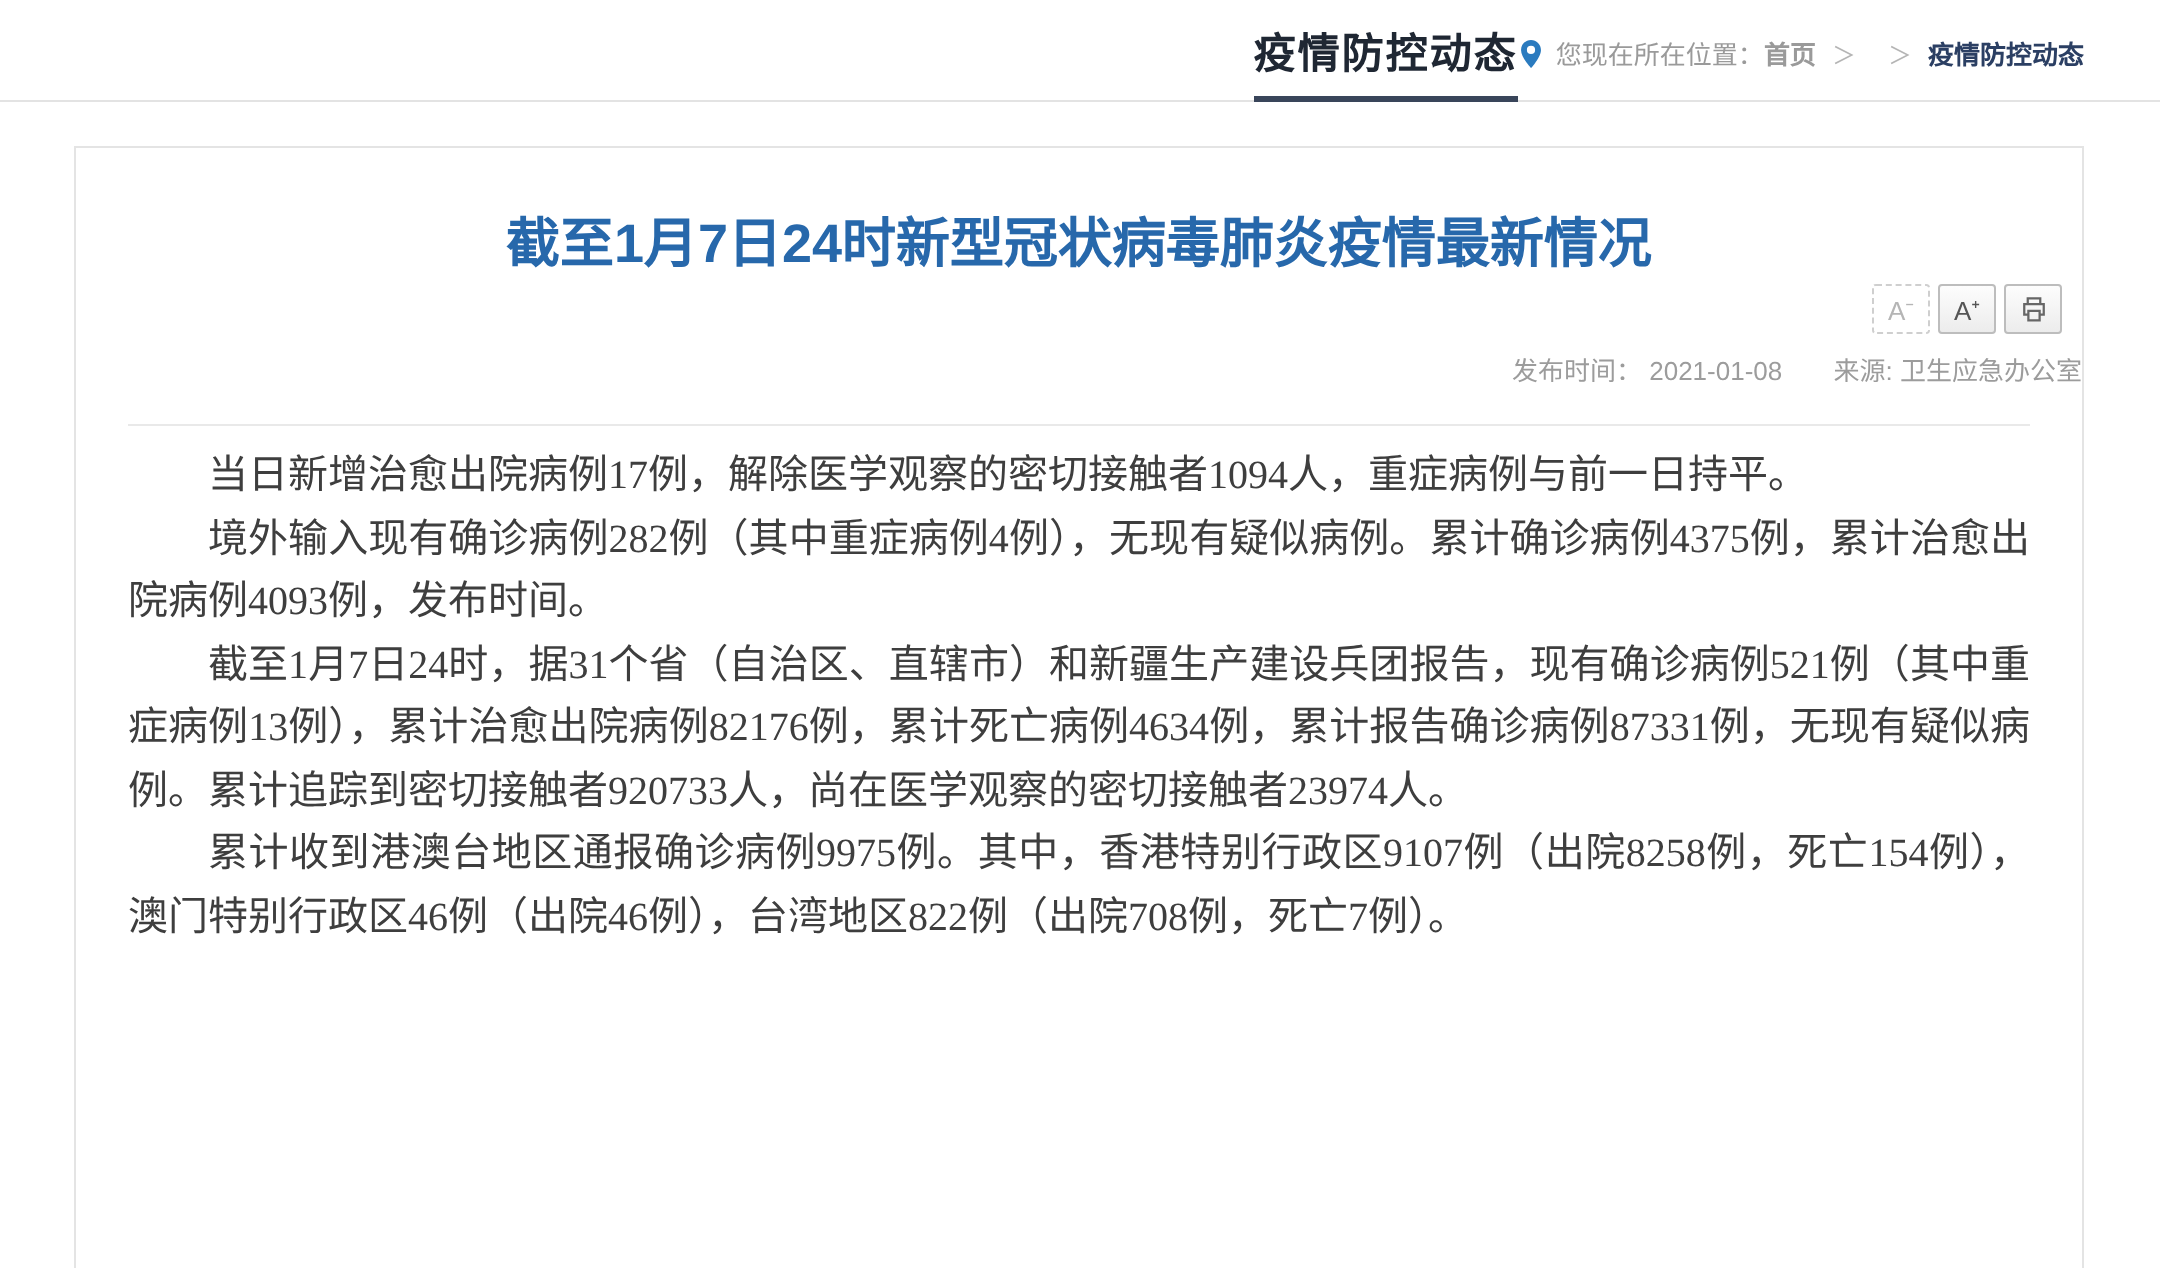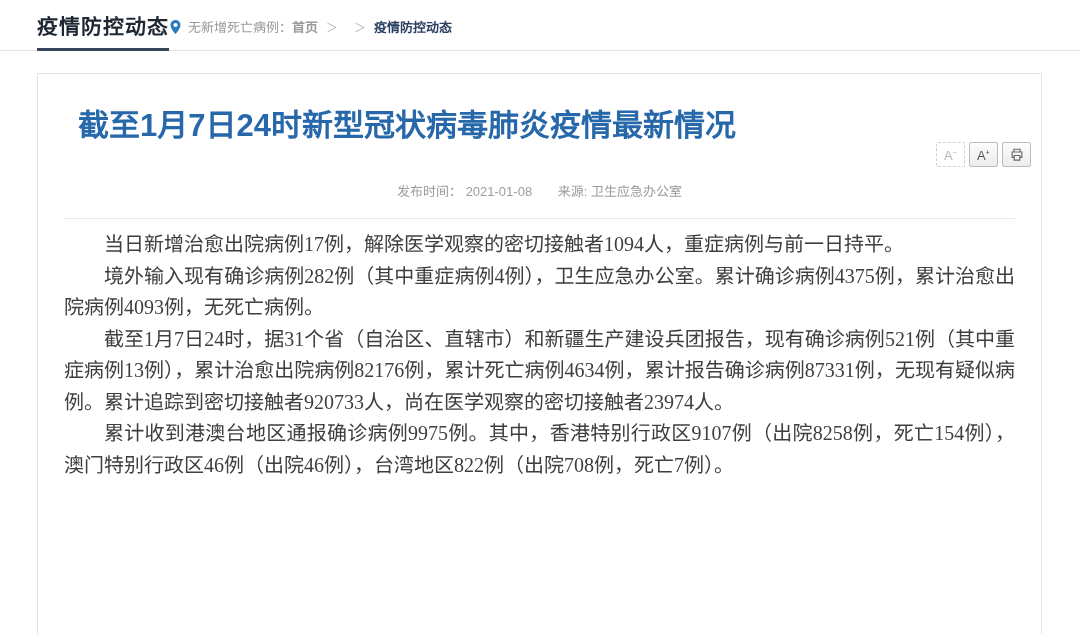--- a/index.html
+++ b/index.html
@@ -6,23 +6,23 @@
   html, body {
     margin: 0; padding: 0;
     width: 1080px; height: 634px;
     overflow: hidden;
     background: #ffffff;
     font-family: "Liberation Sans", sans-serif;
   }
   
   .topbar {
     display: flex;
-    justify-content: flex-start;
+    justify-content: flex-end;
     align-items: flex-end;
-    padding: 10px 38px 0 37px;
+    padding: 10px 38px 0 16px;
     border-bottom: 1px solid #e3e3e3;
   }
   .section-title {
     font-size: 21px;
     font-weight: bold;
     color: #1f2733;
     padding-bottom: 8px;
     border-bottom: 3px solid #39455a;
     margin-bottom: -1px;
     letter-spacing: 1px;
@@ -46,27 +46,28 @@
   
   .content-box {
     position: relative;
     margin: 22px 38px 0 37px;
     border: 1px solid #e4e4e4;
     background: #ffffff;
     height: 600px;
   }
   .article-title {
     margin: 26px 40px 16px;
-    font-size: 31px;
+    text-align: center;
+    font-size: 27px;
     font-weight: bold;
     color: #2768ab;
     font-family: "Liberation Sans", sans-serif;
   }
   .article-meta {
-    text-align: center;
+    text-align: right;
     font-size: 13px;
     color: #9c9c9c;
     margin-bottom: 18px;
     margin-top: 36px;
   }
   .article-meta .src { margin-left: 22px; }
   .toolbar {
     position: absolute;
     top: 68px; right: 10px;
     display: flex;
@@ -113,21 +114,21 @@
 
 <div class="topbar">
   <div class="section-title">疫情防控动态</div>
 
   <div class="breadcrumb">
     <span class="pin">
       <svg width="13" height="16" viewBox="0 0 24 28">
         <path d="M12 1C6.9 1 2.8 5.1 2.8 10.2 2.8 17 12 27 12 27s9.2-10 9.2-16.8C21.2 5.1 17.1 1 12 1zm0 13a3.8 3.8 0 1 1 0-7.6 3.8 3.8 0 0 1 0 7.6z" fill="#2b7bbf"></path>
       </svg>
     </span>
-    <span>无新增死亡病例：</span>
+    <span>您现在所在位置：</span>
     <a class="crumb">首页</a>
     <span class="sep">＞</span>
     <span class="sep">＞</span>
     <span class="crumb current">疫情防控动态</span>
   </div>
 </div>
 
 <div class="content-box">
 
   <h1 class="article-title">截至1月7日24时新型冠状病毒肺炎疫情最新情况</h1>
@@ -150,18 +151,18 @@
           <path fill="none" stroke="#666" stroke-width="1.8" d="M7 8V3.5h10V8M7 16.5H4.2V8h15.6v8.5H17M7.5 13.5h9V21h-9z"></path>
         </svg>
       </span>
     </button>
   </div>
 
   <div class="divider"></div>
 
   <div class="article-body">
     <p>当日新增治愈出院病例17例，解除医学观察的密切接触者1094人，重症病例与前一日持平。</p>
-    <p>境外输入现有确诊病例282例（其中重症病例4例），卫生应急办公室。累计确诊病例4375例，累计治愈出院病例4093例，无死亡病例。</p>
+    <p>境外输入现有确诊病例282例（其中重症病例4例），无现有疑似病例。累计确诊病例4375例，累计治愈出院病例4093例，发布时间。</p>
     <p>截至1月7日24时，据31个省（自治区、直辖市）和新疆生产建设兵团报告，现有确诊病例521例（其中重症病例13例），累计治愈出院病例82176例，累计死亡病例4634例，累计报告确诊病例87331例，无现有疑似病例。累计追踪到密切接触者920733人，尚在医学观察的密切接触者23974人。</p>
     <p>累计收到港澳台地区通报确诊病例9975例。其中，香港特别行政区9107例（出院8258例，死亡154例），澳门特别行政区46例（出院46例），台湾地区822例（出院708例，死亡7例）。</p>
   </div>
 
 </div>
 
 </body></html>

